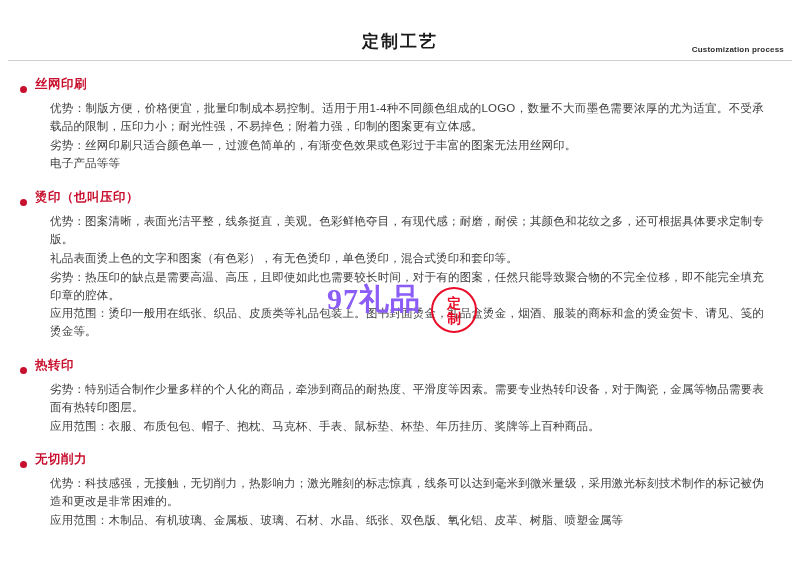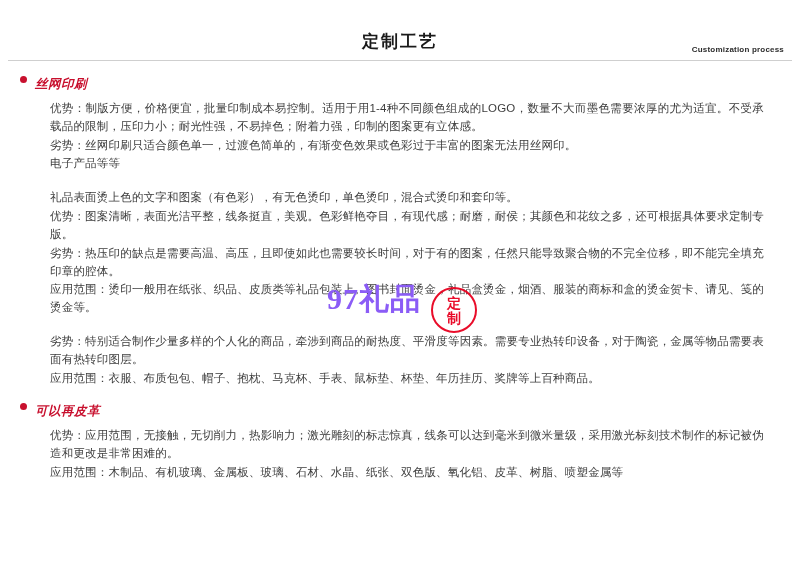--- a/index.html
+++ b/index.html
@@ -58,23 +58,22 @@
 
   
   .content {
     padding: 14px 8px 0 8px;
   }
   .section {
     margin-bottom: 16px;
   }
   .sec-head {
     display: flex;
-    align-items: flex-start;
+    align-items: flex-end;
     margin-bottom: 7px;
-    font-style: italic;
   }
   .bullet {
     width: 7px;
     height: 7px;
     border-radius: 50%;
     background: #c8102e;
     margin-right: 8px;
     margin-left: 12px;
     flex: 0 0 auto;
   }
@@ -156,42 +155,50 @@
         <span class="sec-title">丝网印刷</span>
       </div>
       <div class="para-wrap">
         <p class="para">优势：制版方便，价格便宜，批量印制成本易控制。适用于用1-4种不同颜色组成的LOGO，数量不大而墨色需要浓厚的尤为适宜。不受承载品的限制，压印力小；耐光性强，不易掉色；附着力强，印制的图案更有立体感。</p>
         <p class="para">劣势：丝网印刷只适合颜色单一，过渡色简单的，有渐变色效果或色彩过于丰富的图案无法用丝网印。</p>
         <p class="para">电子产品等等</p>
       </div>
     </div>
 
     <div class="section">
-      <div class="para-wrap">
+      <div class="sec-head">
+        <span class="bullet"></span>
+        <span class="sec-title">烫印（也叫压印）</span>
+      </div>
+      <div class="para-wrap">
+        <p class="para">优势：图案清晰，表面光洁平整，线条挺直，美观。色彩鲜艳夺目，有现代感；耐磨，耐侯；其颜色和花纹之多，还可根据具体要求定制专版。</p>
         <p class="para">礼品表面烫上色的文字和图案（有色彩），有无色烫印，单色烫印，混合式烫印和套印等。</p>
-        <p class="para">优势：图案清晰，表面光洁平整，线条挺直，美观。色彩鲜艳夺目，有现代感；耐磨，耐侯；其颜色和花纹之多，还可根据具体要求定制专版。</p>
         <p class="para">劣势：热压印的缺点是需要高温、高压，且即使如此也需要较长时间，对于有的图案，任然只能导致聚合物的不完全位移，即不能完全填充印章的腔体。</p>
         <p class="para">应用范围：烫印一般用在纸张、织品、皮质类等礼品包装上。图书封面烫金，礼品盒烫金，烟酒、服装的商标和盒的烫金贺卡、请见、笺的烫金等。</p>
       </div>
     </div>
 
     <div class="section">
+      <div class="sec-head">
+        <span class="bullet"></span>
+        <span class="sec-title">热转印</span>
+      </div>
       <div class="para-wrap">
         <p class="para">劣势：特别适合制作少量多样的个人化的商品，牵涉到商品的耐热度、平滑度等因素。需要专业热转印设备，对于陶瓷，金属等物品需要表面有热转印图层。</p>
         <p class="para">应用范围：衣服、布质包包、帽子、抱枕、马克杯、手表、鼠标垫、杯垫、年历挂历、奖牌等上百种商品。</p>
       </div>
     </div>
 
     <div class="section">
       <div class="sec-head">
         <span class="bullet"></span>
-        <span class="sec-title">可以再皮革</span>
-      </div>
-      <div class="para-wrap">
-        <p class="para">优势：应用范围，无接触，无切削力，热影响力；激光雕刻的标志惊真，线条可以达到毫米到微米量级，采用激光标刻技术制作的标记被伪造和更改是非常困难的。</p>
+        <span class="sec-title">无切削力</span>
+      </div>
+      <div class="para-wrap">
+        <p class="para">优势：科技感强，无接触，无切削力，热影响力；激光雕刻的标志惊真，线条可以达到毫米到微米量级，采用激光标刻技术制作的标记被伪造和更改是非常困难的。</p>
         <p class="para">应用范围：木制品、有机玻璃、金属板、玻璃、石材、水晶、纸张、双色版、氧化铝、皮革、树脂、喷塑金属等</p>
       </div>
     </div>
 
   </div>
 
   <div class="watermark">
     <div class="wm-text">97礼品</div>
     <div class="wm-stamp">
       <span>定</span>

